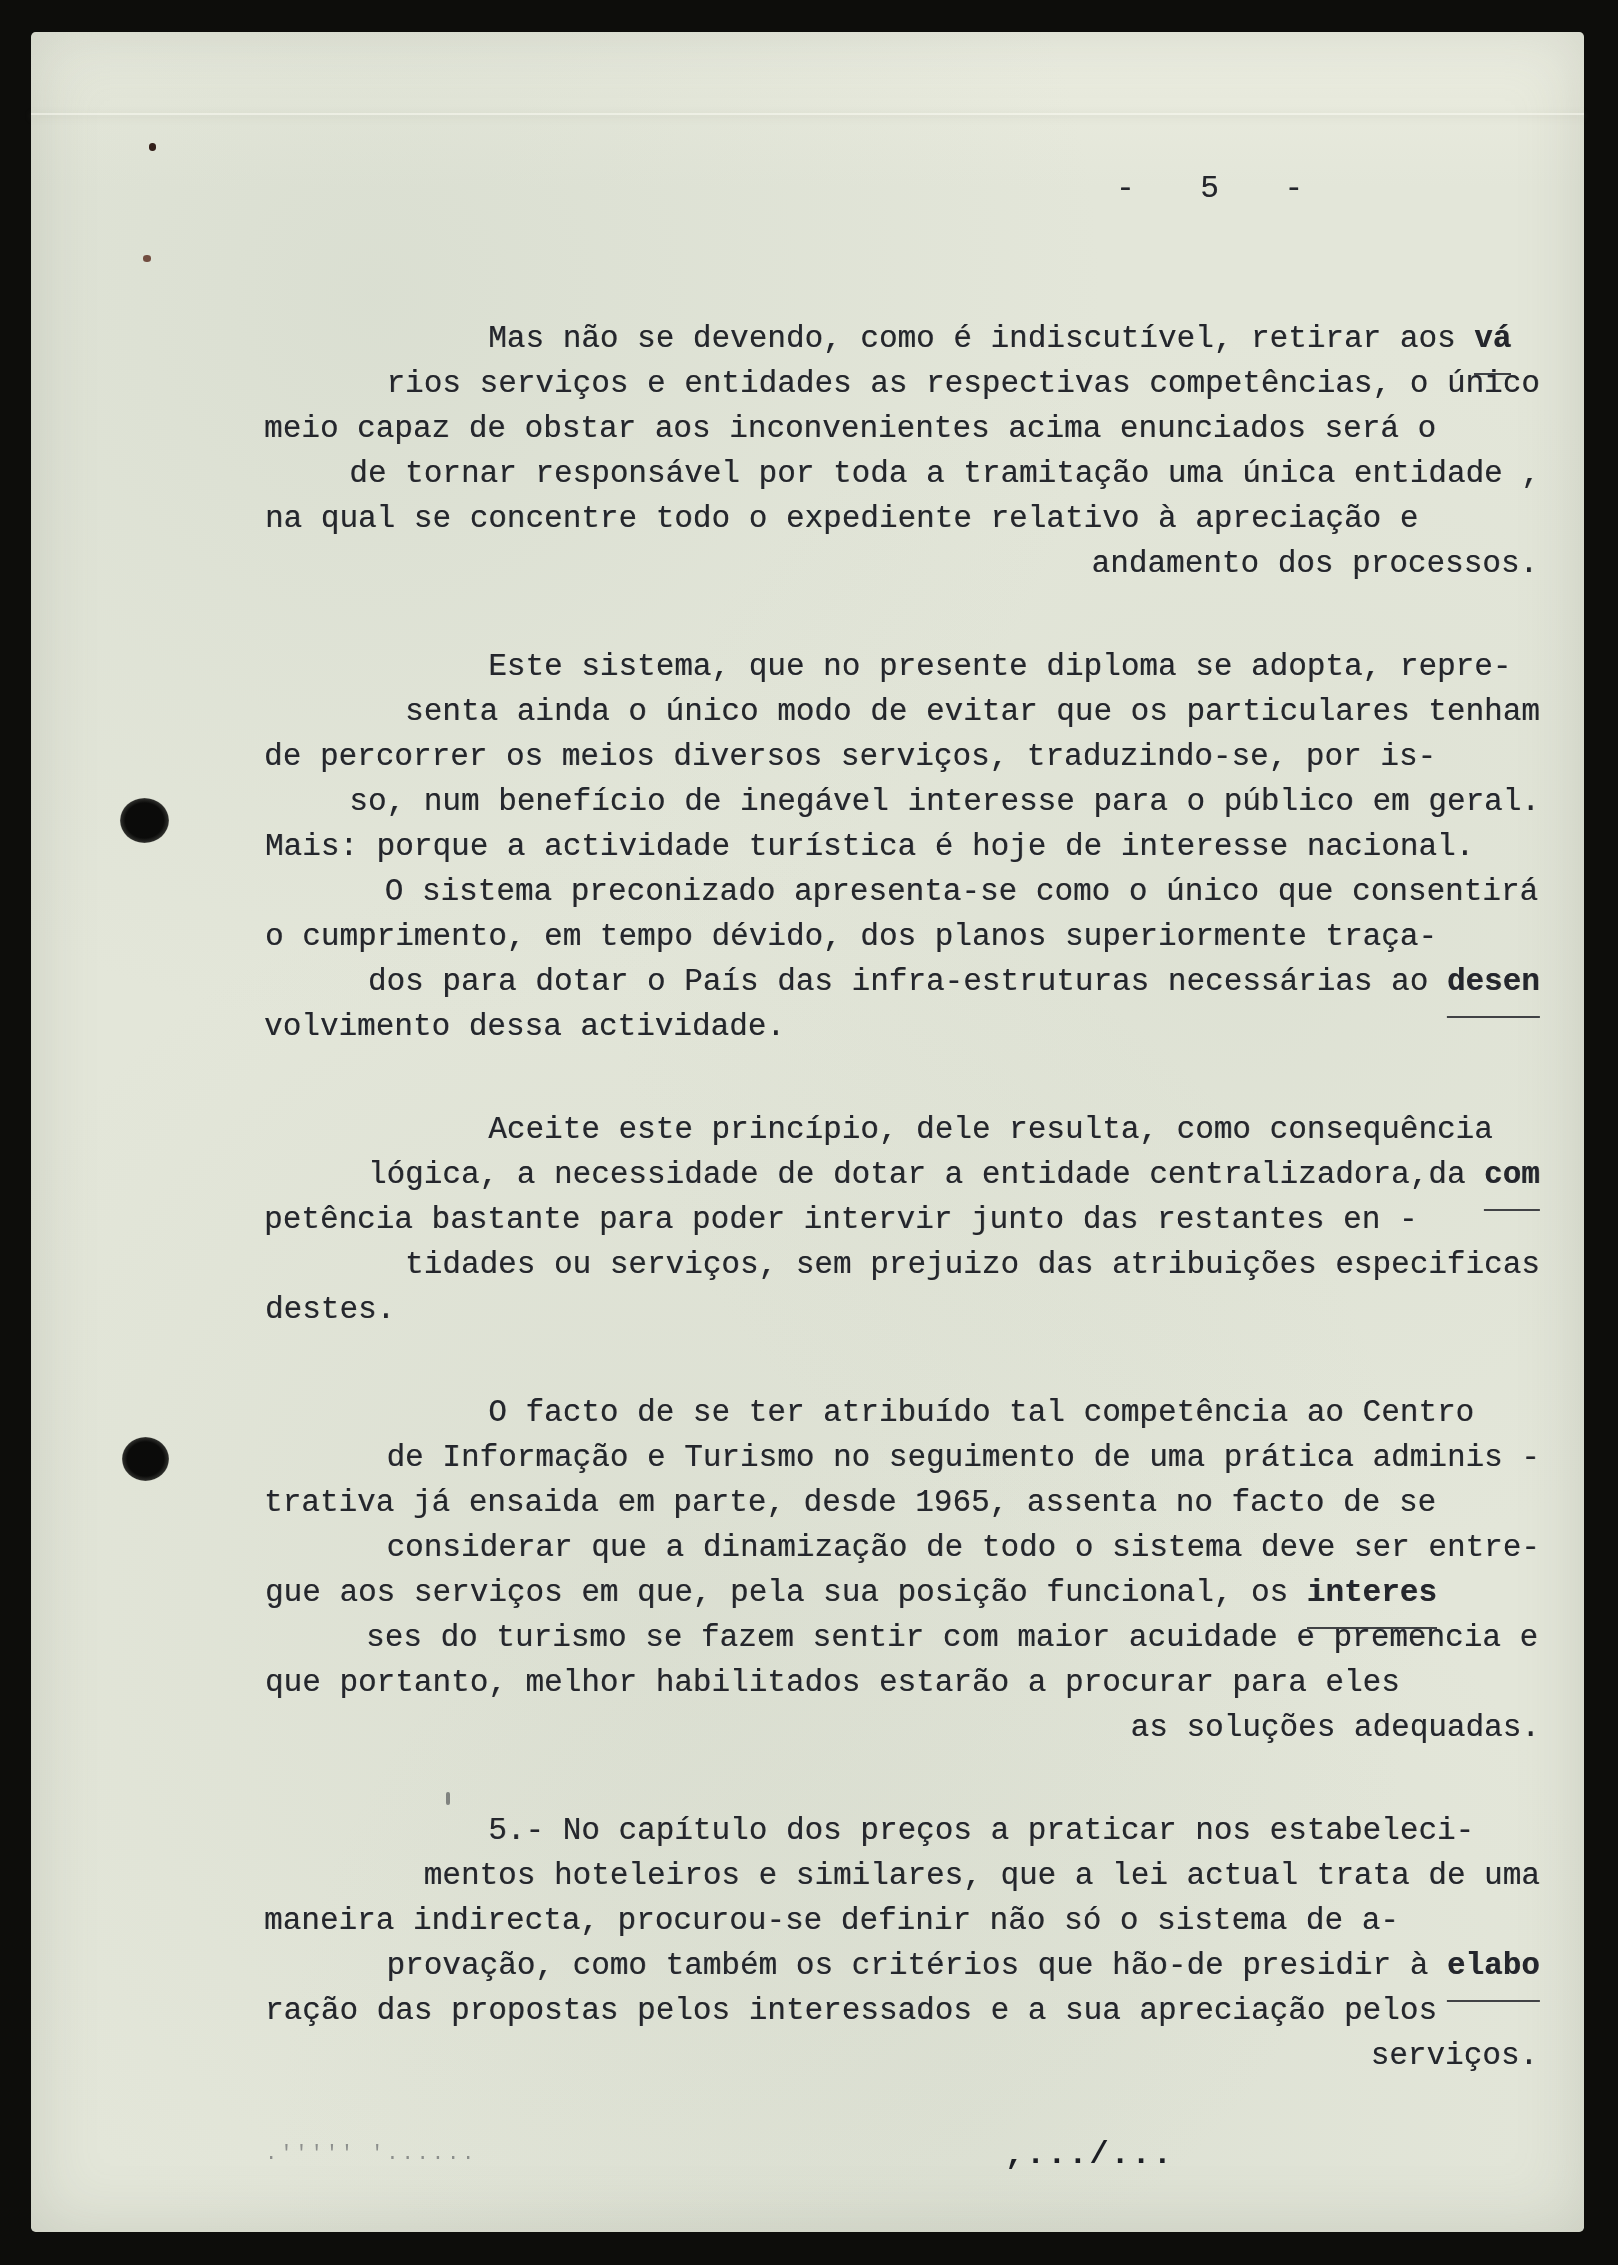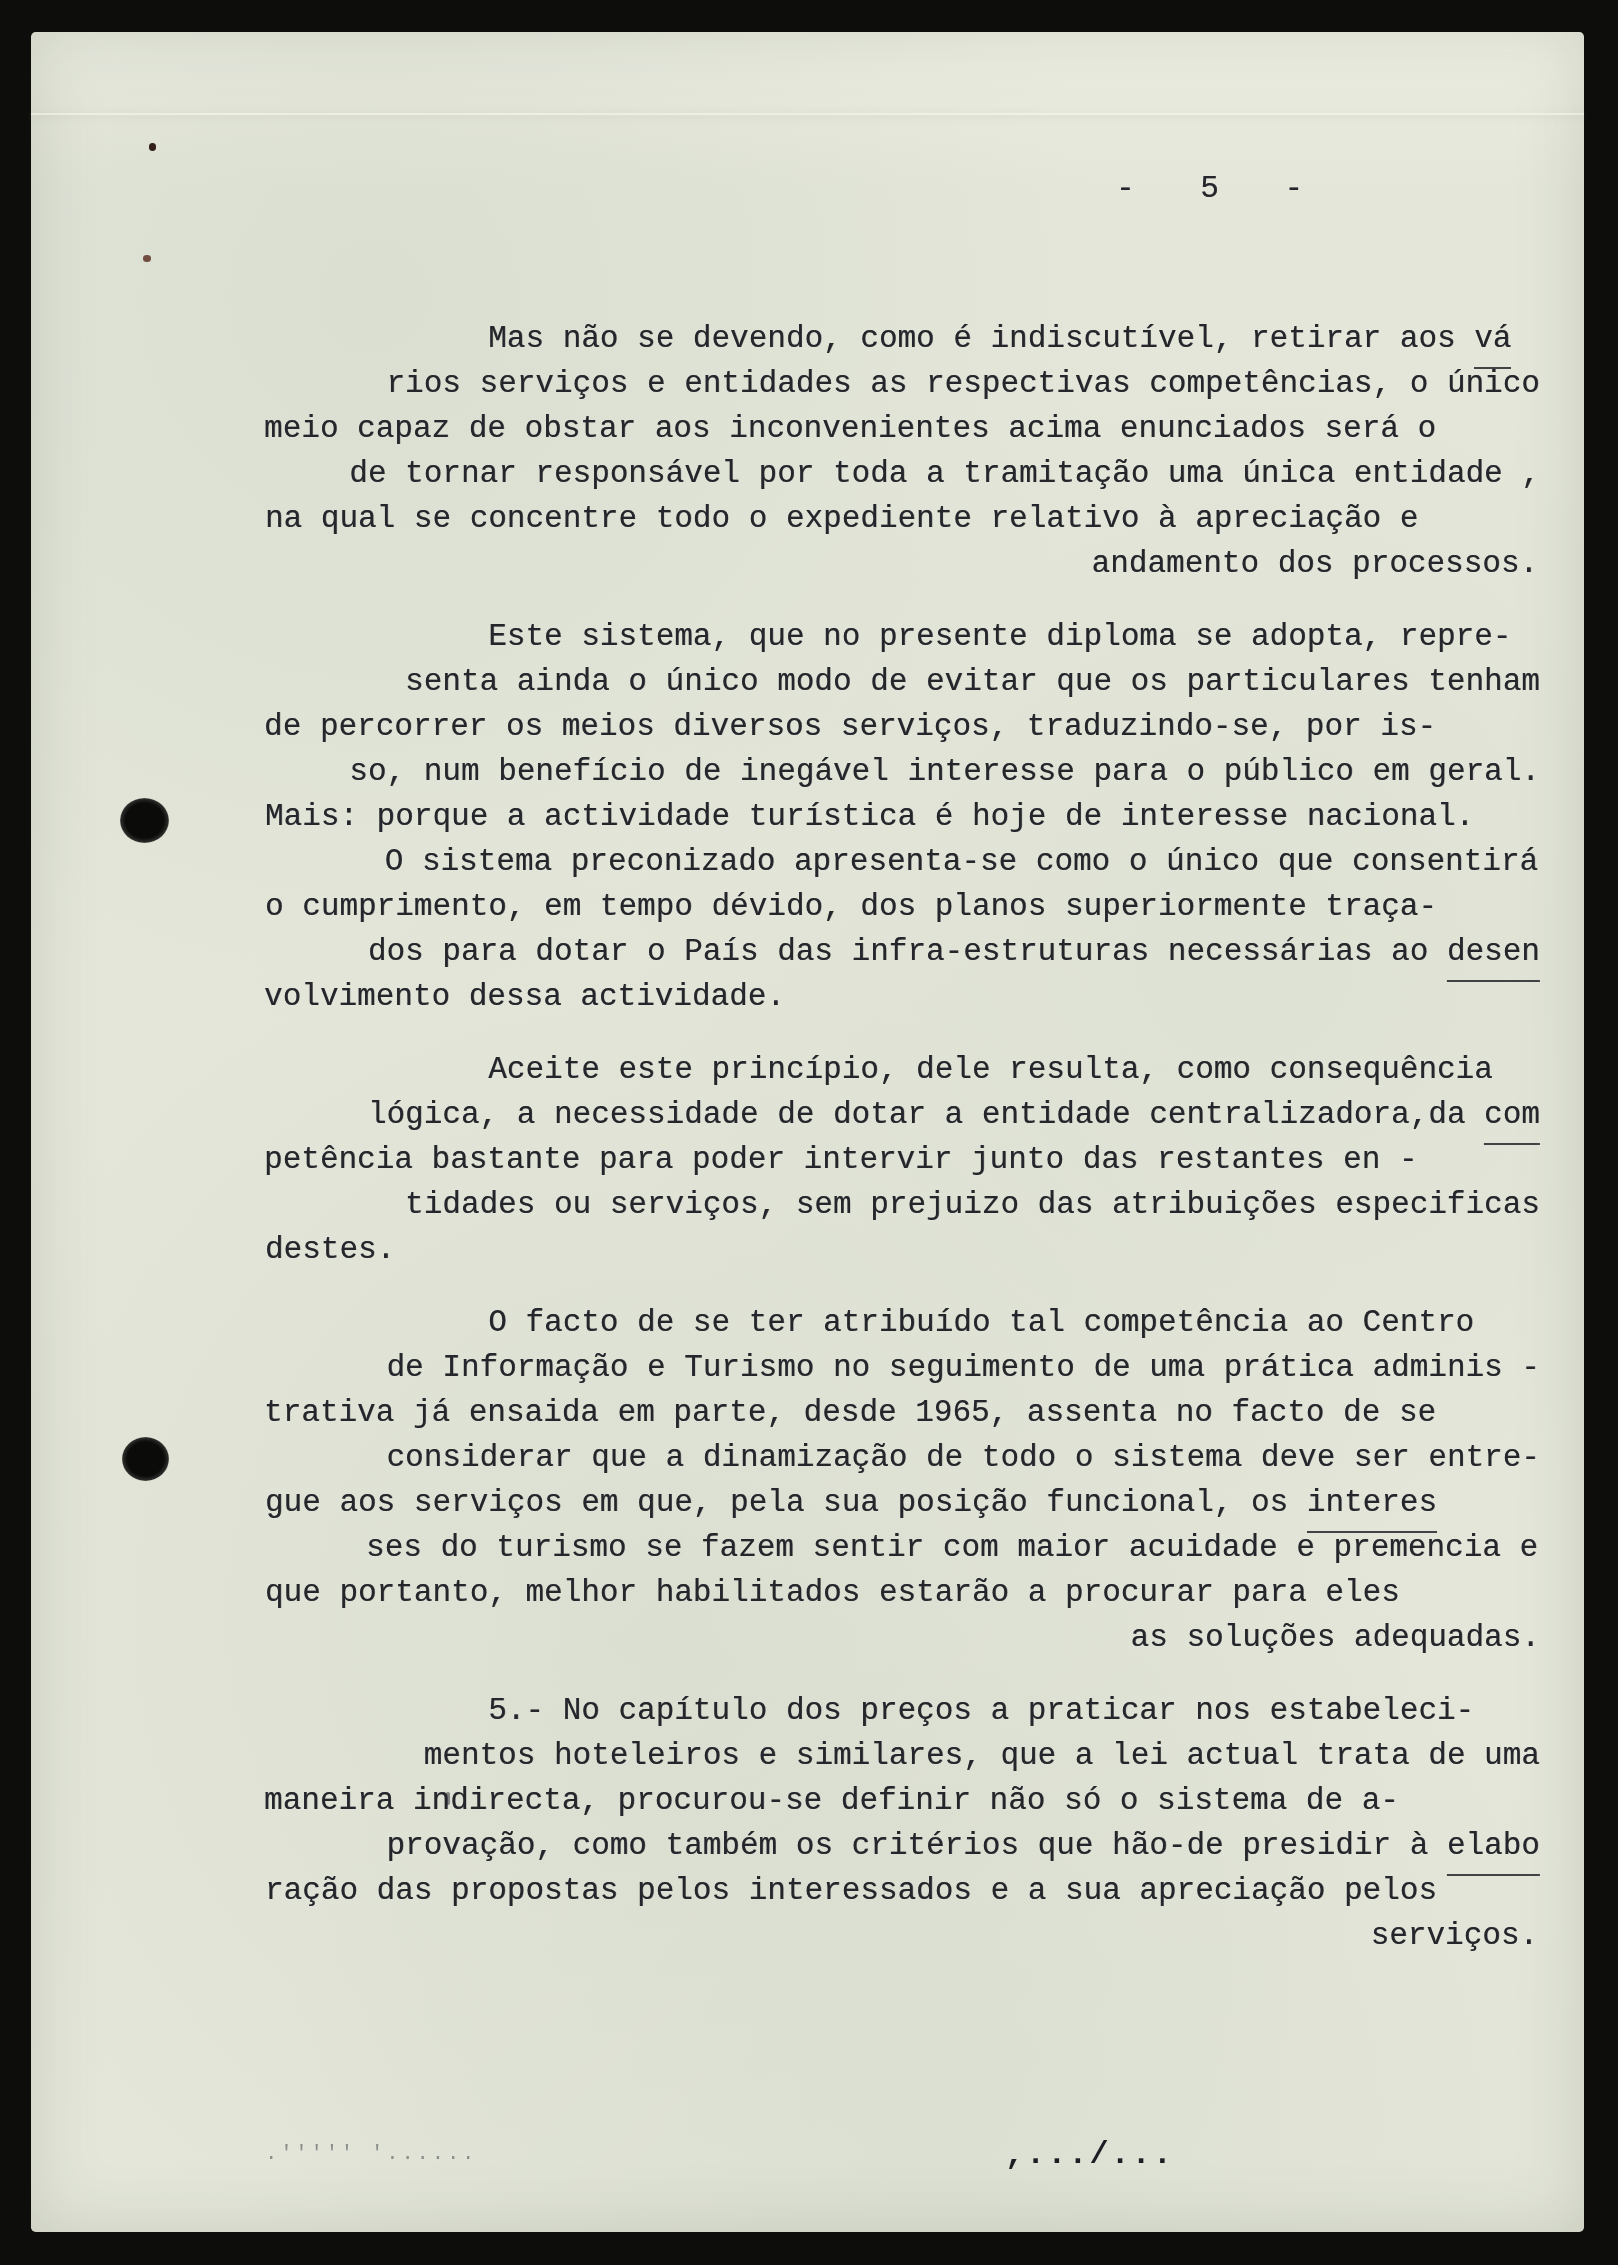--- a/index.html
+++ b/index.html
@@ -53,24 +53,24 @@
     left: 234px;
     top: 284px;
     width: 1274px;
     font-size: 31px;
     line-height: 45px;
     color: #24262c;
     white-space: pre;
     text-shadow: 0.4px 0.4px 0 rgba(36,38,44,0.5);
   }
 
-  .para { margin-top: 28px; }
+  .para { margin-top: 58px; }
   .para:first-child { margin-top: 0; }
 
-  .u { border-bottom: 2.8px solid rgba(36,38,44,0.85); padding-bottom: 11px; }
+  .u { border-bottom: 2.8px solid rgba(36,38,44,0.85); padding-bottom: 17px; font-weight: bold; }
 
   
   .para .line:nth-child(2n) { transform: translateX(0.9px); text-align: right; }
   .para .line:nth-child(3n) { transform: translateX(-0.9px); }
 
   .hole {
     position: absolute;
     border-radius: 50%;
     background: radial-gradient(ellipse at center, #0b0b0a 55%, rgba(11,11,10,0.85) 68%, rgba(11,11,10,0) 76%);
   }

